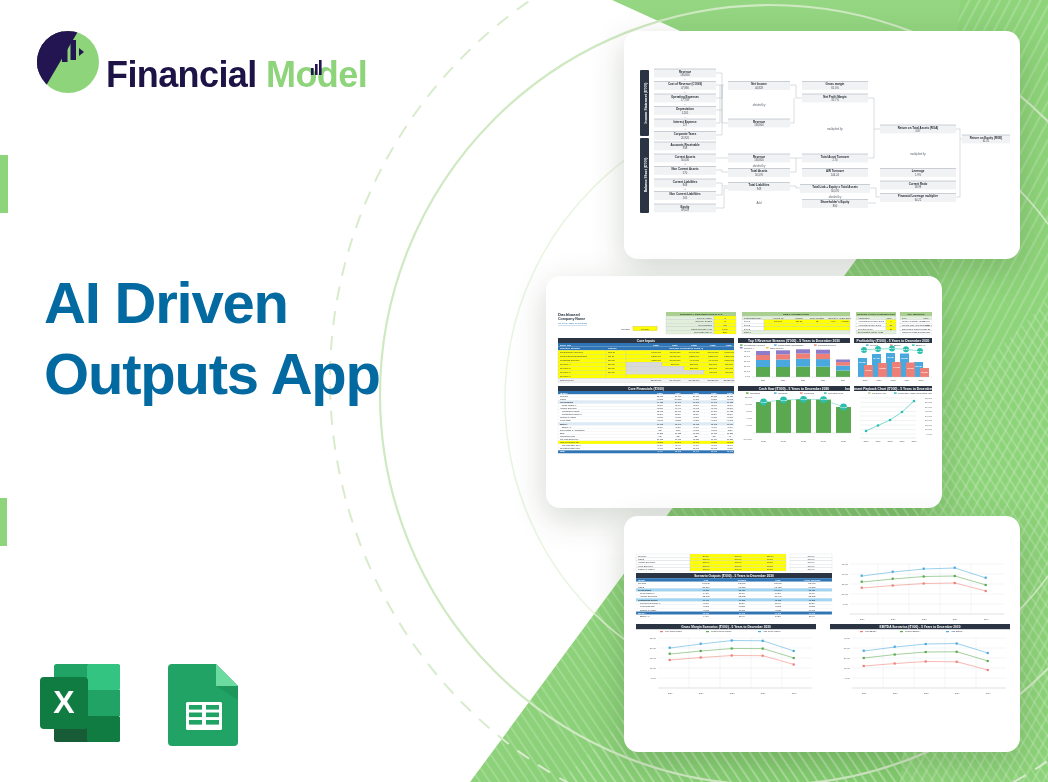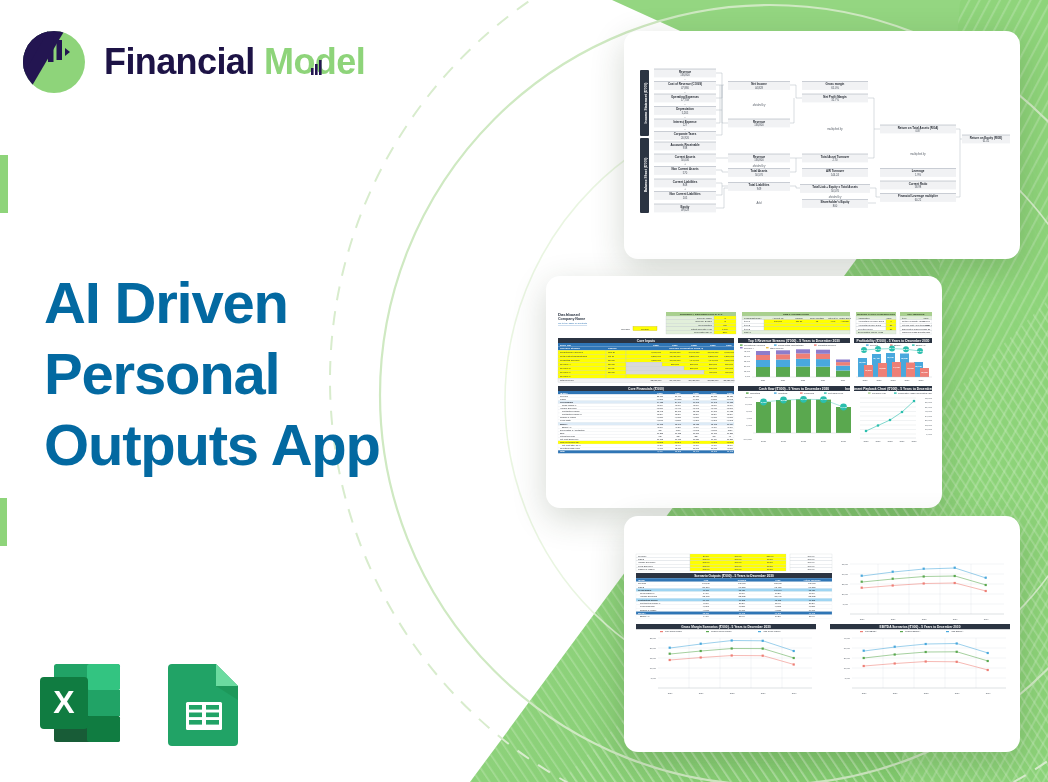--- a/index.html
+++ b/index.html
@@ -8,21 +8,21 @@
   .stage{position:relative;width:1048px;height:782px;overflow:hidden;background:#fff;}
 
   
   .bg-green{position:absolute;inset:0;overflow:hidden;pointer-events:none;}
   .bg-wedge{position:absolute;top:0;left:0;width:1048px;height:782px;}
 
   
   .arcs{position:absolute;left:0;top:0;width:1048px;height:782px;pointer-events:none;}
 
   
-  .logo-row{position:absolute;left:20px;top:28px;display:flex;align-items:center;gap:16px;}
+  .logo-row{position:absolute;left:34px;top:28px;display:flex;align-items:flex-end;gap:4px;}
   .logo-mark{width:68px;height:68px;position:relative;}
   .logo-text{font-size:36px;font-weight:700;letter-spacing:-0.6px;color:#1d1346;white-space:nowrap;}
   .logo-text .g{color:#8ed47a;}
 
   
   .headline{position:absolute;left:44px;top:268px;width:420px;
             font-size:58px;line-height:1.22;font-weight:700;color:#0369a1;letter-spacing:-1.2px;}
 
   
   .appicons{position:absolute;left:36px;top:660px;display:flex;gap:42px;align-items:center;}
@@ -126,21 +126,20 @@
   </div>
 
   <svg style="position:absolute;left:306px;top:56px;" width="22" height="22" viewBox="0 0 22 22" xmlns="http://www.w3.org/2000/svg">
     <rect x="5" y="12" width="2.6" height="7" fill="#231551"></rect>
     <rect x="9" y="8" width="2.6" height="11" fill="#231551"></rect>
     <rect x="13" y="4" width="2.6" height="15" fill="#231551"></rect>
   </svg>
 
   <div class="headline">
     <div>AI Driven</div>
-    <div>Personal</div>
     <div>Outputs App</div>
   </div>
 
   <div class="appicons">
     <div class="xl">
       <svg viewBox="0 0 88 88" width="88" height="88" xmlns="http://www.w3.org/2000/svg">
         <rect x="18" y="4" width="66" height="26" rx="2.5" fill="#21a366"></rect>
         <rect x="18" y="30" width="66" height="26" fill="#107c41"></rect>
         <rect x="18" y="56" width="66" height="26" rx="2.5" fill="#185c37"></rect>
         <rect x="51" y="4" width="33" height="26" rx="2.5" fill="#33c481"></rect>

